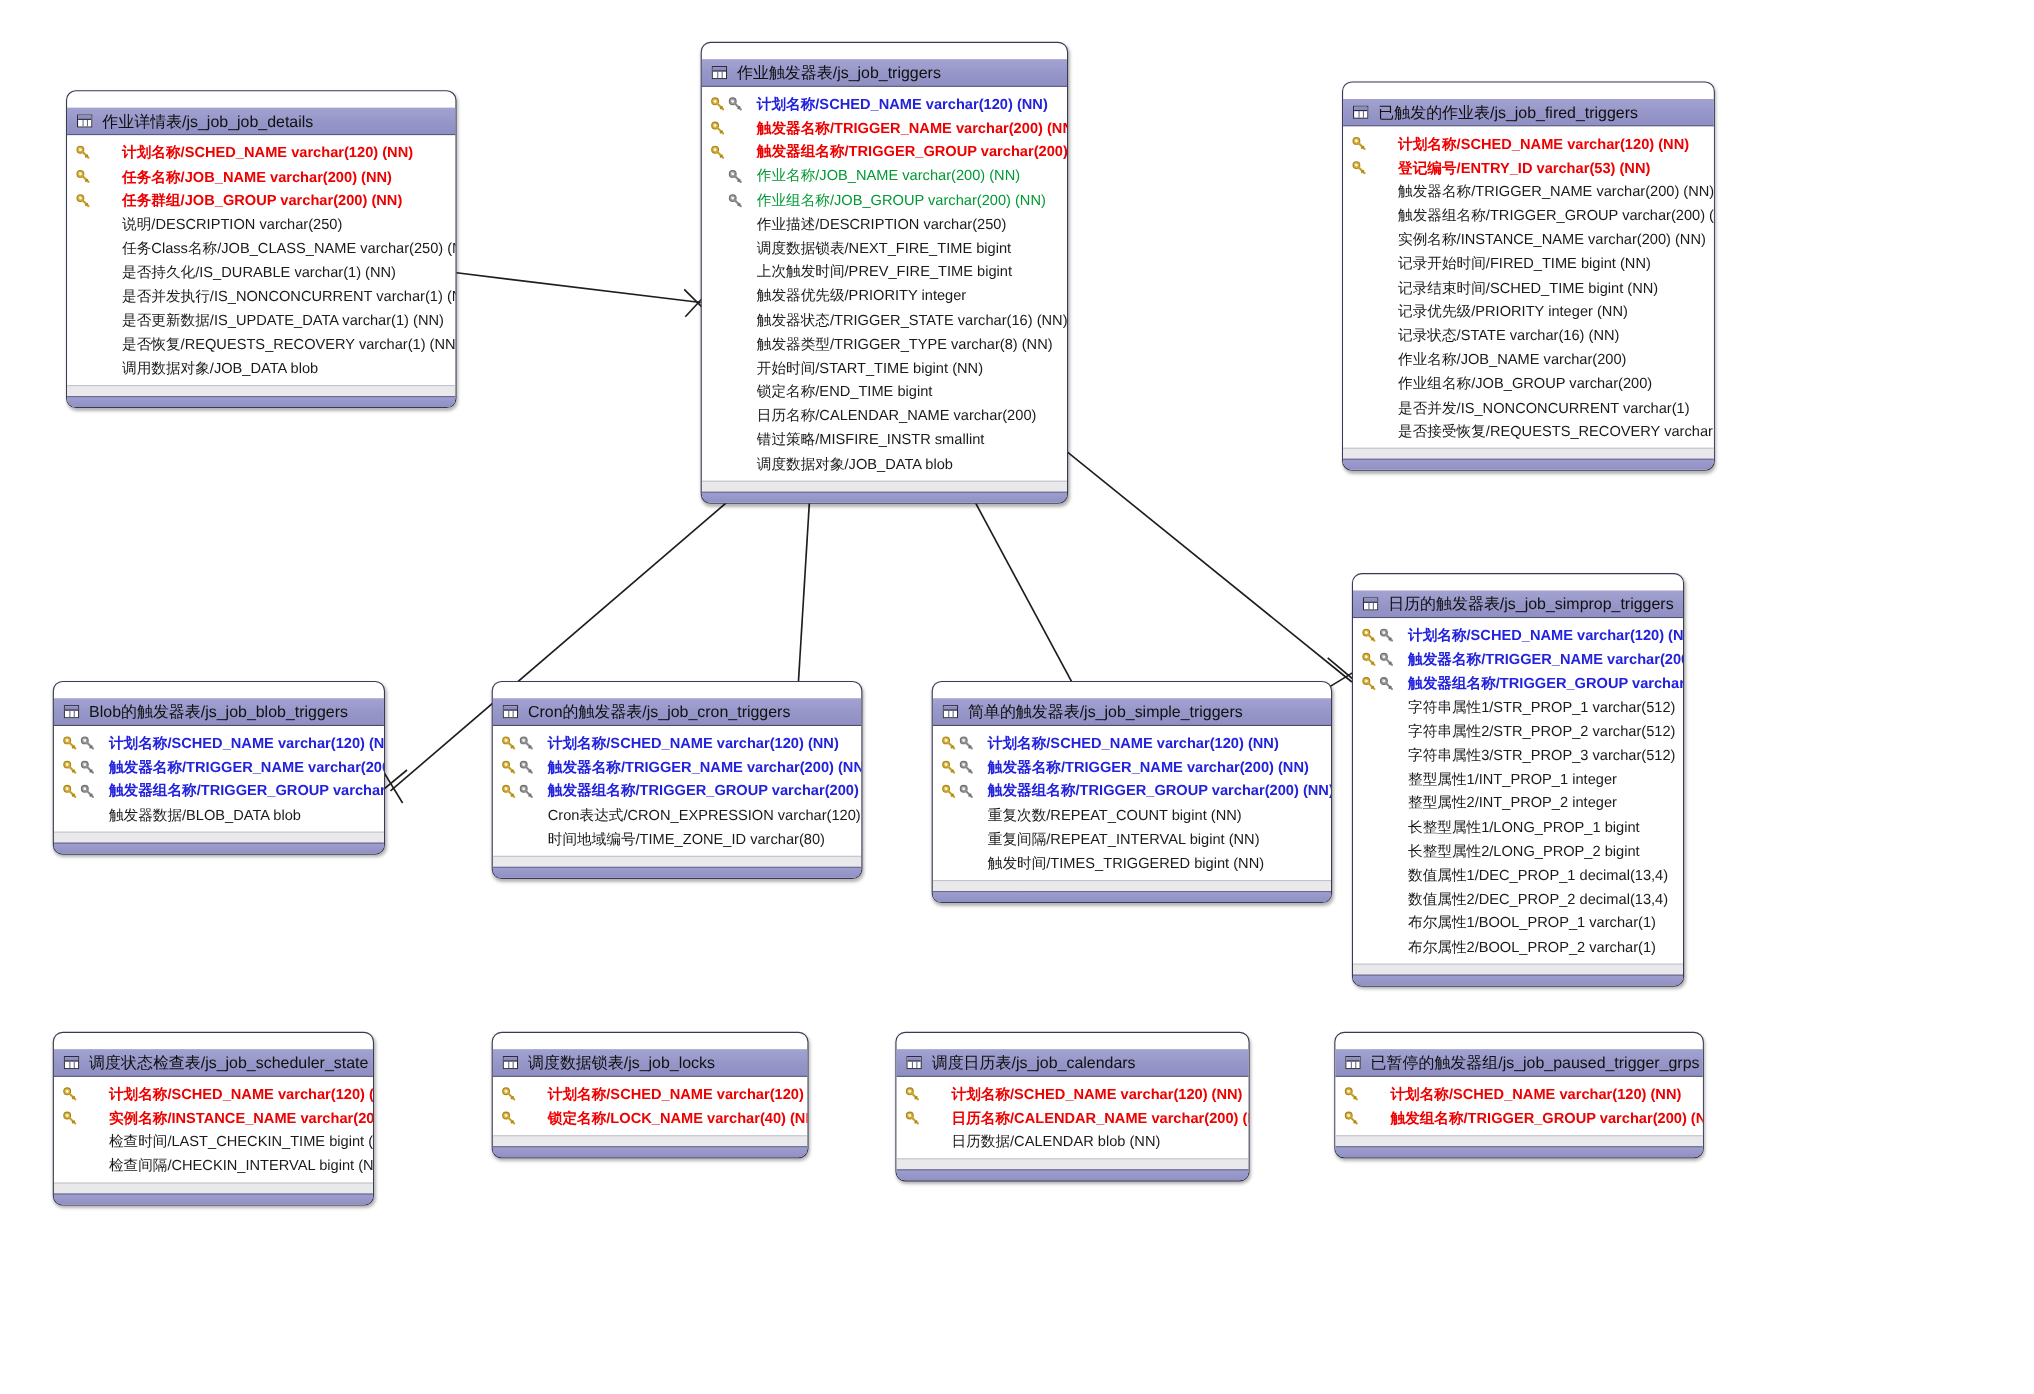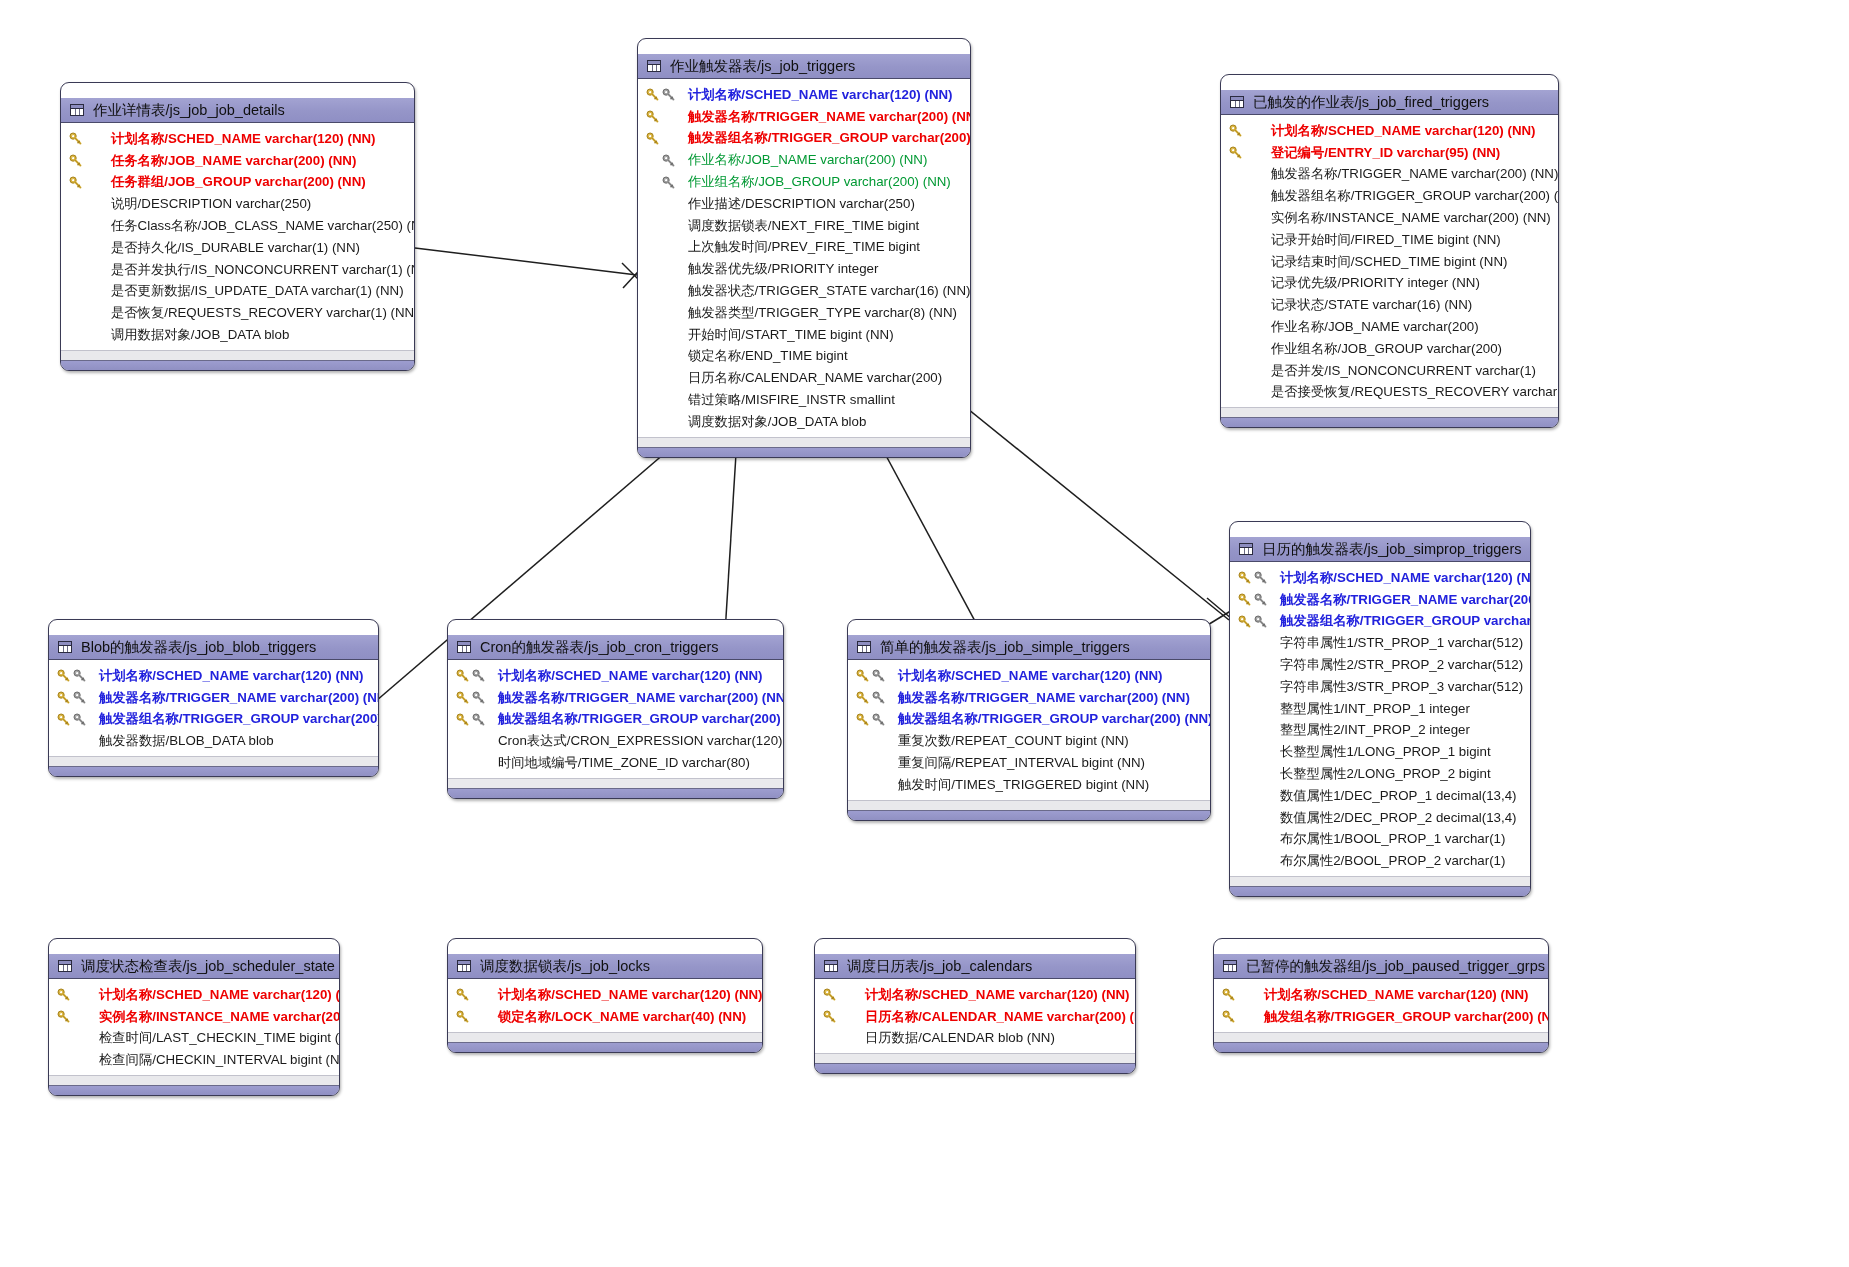--- a/index.html
+++ b/index.html
@@ -404,21 +404,21 @@
                 <svg width="13" height="13" viewBox="0 0 13 13">
                   <circle cx="4.1" cy="4.1" r="3.1" fill="#d8b13a" stroke="#a8841c" stroke-width="1"></circle>
                   <circle cx="4.1" cy="4.1" r="1.2" fill="#ffffff"></circle>
                   <path d="M6.1 6.1 L11.4 11.4" stroke="#d8b13a" stroke-width="2.1" stroke-linecap="round"></path>
                   <path d="M6.1 6.1 L11.4 11.4" stroke="#a8841c" stroke-width="0.7" stroke-linecap="round"></path>
                   <path d="M9.0 10.6 L10.4 9.2" stroke="#a8841c" stroke-width="1.5" stroke-linecap="round"></path>
                   <circle cx="3.3" cy="3.2" r="0.8" fill="#f0de9a"></circle>
                 </svg>
               </span>
             </span>
-            <span class="attr-text c-red">登记编号/ENTRY_ID varchar(95) (NN)</span>
+            <span class="attr-text c-red">登记编号/ENTRY_ID varchar(53) (NN)</span>
           </div>
           <div class="attr">
             <span class="keys"></span>
             <span class="attr-text c-black">触发器名称/TRIGGER_NAME varchar(200) (NN)</span>
           </div>
           <div class="attr">
             <span class="keys"></span>
             <span class="attr-text c-black">触发器组名称/TRIGGER_GROUP varchar(200) (NN)</span>
           </div>
           <div class="attr">
@@ -583,21 +583,21 @@
             <span class="attr-text c-black">布尔属性1/BOOL_PROP_1 varchar(1)</span>
           </div>
           <div class="attr">
             <span class="keys"></span>
             <span class="attr-text c-black">布尔属性2/BOOL_PROP_2 varchar(1)</span>
           </div>
         </div>
         <div class="entity-footer"></div>
         <div class="entity-foot2"></div>
       </div>
-      <div class="entity" style="left: 48px; top: 619px; width: 331px;">
+      <div class="entity" style="left: 48px; top: 619px; width: 302px;">
         <div class="entity-header">
           <span class="tbl-ico"></span>
           <span class="entity-title">Blob的触发器表/js_job_blob_triggers</span>
         </div>
         <div class="entity-body">
           <div class="attr pk">
             <span class="keys">
               <span class="k">
                 <svg width="13" height="13" viewBox="0 0 13 13">
                   <circle cx="4.1" cy="4.1" r="3.1" fill="#d8b13a" stroke="#a8841c" stroke-width="1"></circle>
@@ -910,21 +910,21 @@
             <span class="attr-text c-black">检查时间/LAST_CHECKIN_TIME bigint (NN)</span>
           </div>
           <div class="attr">
             <span class="keys"></span>
             <span class="attr-text c-black">检查间隔/CHECKIN_INTERVAL bigint (NN)</span>
           </div>
         </div>
         <div class="entity-footer"></div>
         <div class="entity-foot2"></div>
       </div>
-      <div class="entity" style="left: 447px; top: 938px; width: 316px;">
+      <div class="entity" style="left: 447px; top: 938px; width: 288px;">
         <div class="entity-header">
           <span class="tbl-ico"></span>
           <span class="entity-title">调度数据锁表/js_job_locks</span>
         </div>
         <div class="entity-body">
           <div class="attr pk">
             <span class="keys">
               <span class="k">
                 <svg width="13" height="13" viewBox="0 0 13 13">
                   <circle cx="4.1" cy="4.1" r="3.1" fill="#d8b13a" stroke="#a8841c" stroke-width="1"></circle>

